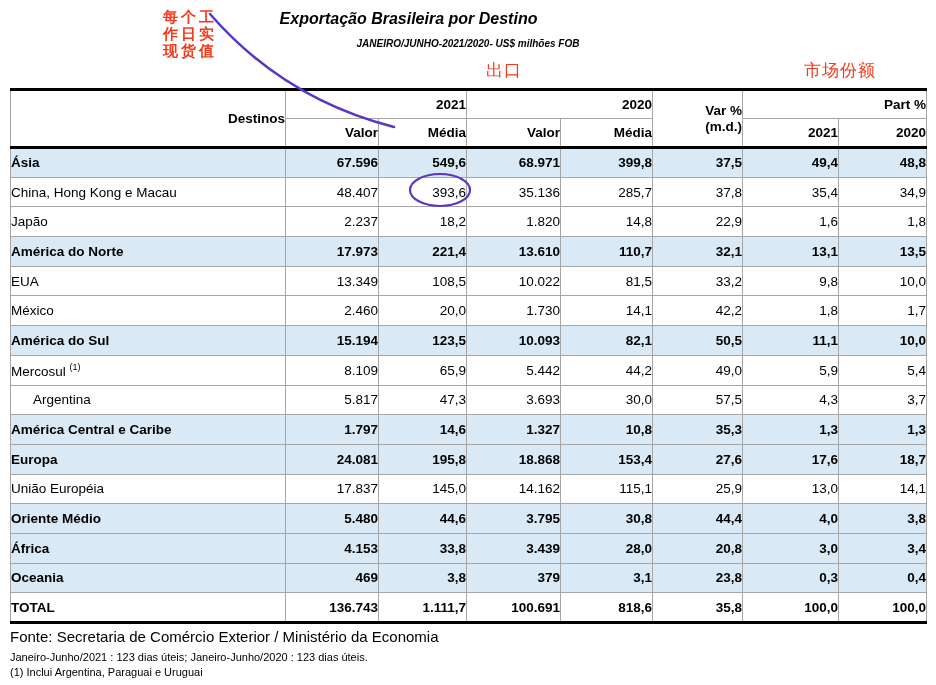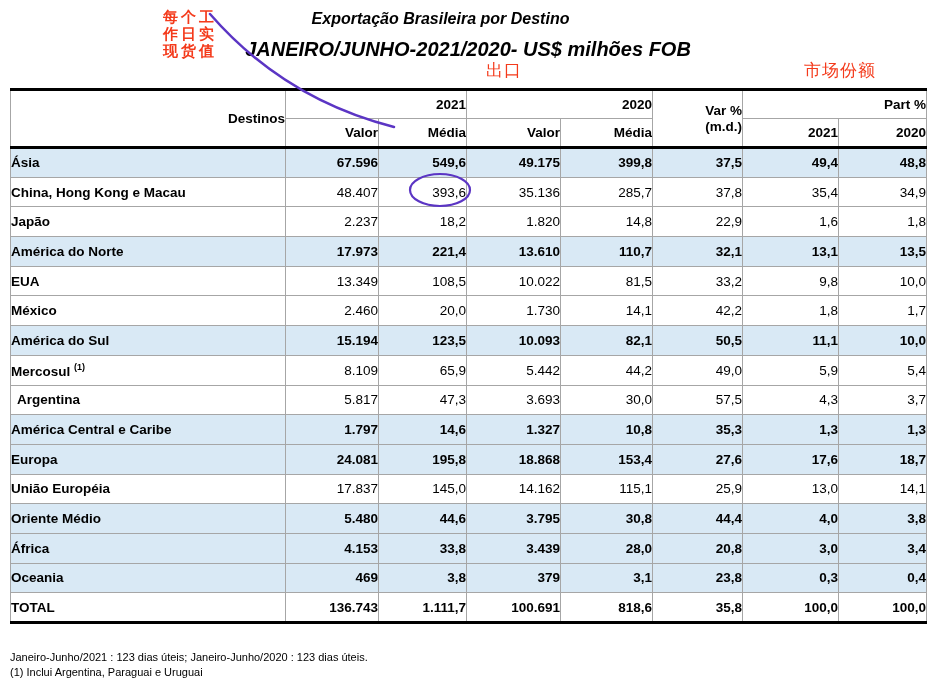--- a/index.html
+++ b/index.html
@@ -4,25 +4,25 @@
 <style>
   html,body { margin:0; padding:0; background:#fff; }
   .page {
     position:relative; width:936px; height:685px; background:#fff;
     font-family:"Liberation Sans", sans-serif; color:#000; overflow:hidden;
   }
 
   
   .title {
     position:absolute; top:10px; left:0; width:817px; text-align:center;
-    font-size:16px; font-weight:bold; font-style:italic;margin-left:32px;
+    font-size:16px; font-weight:bold; font-style:italic;
   }
   .subtitle {
     position:absolute; top:38px; left:0; width:936px; text-align:center;
-    font-size:20px; font-weight:bold; font-style:italic;
+    font-size:10px; font-weight:bold; font-style:italic;
   }
 
   
   .cn-note {
     position:absolute; left:163px; top:8px; color:var(--red);
     font-weight:bold; font-size:15px; line-height:17px; letter-spacing:3px;
     white-space:pre-line;
   }
   .cn-label {
     position:absolute; color:var(--red); font-weight:normal; font-size:17px;
@@ -47,22 +47,22 @@
   table.exports th, table.exports td {
     border:1px solid #a6a6a6; font-size:13.5px; padding:0 0;
     overflow:hidden; white-space:nowrap;
   }
   thead tr { height:29px; }
   tbody tr { height:29.7px; }
   thead th { font-weight:bold; text-align:right; background:#fff; }
   .var-cell div { line-height:16px; }
   tbody tr:first-child td { border-top:3px solid #000; }
 
-  td.dest { text-align:left; padding-left:7px;font-weight:bold; }
-  td.dest.indent { padding-left:6px; }
+  td.dest { text-align:left; padding-left:7px; }
+  td.dest.indent { padding-left:22px; }
   td.num { text-align:right; padding-right:12px; }
   tr.hl td { background:var(--hl); }
   tr.b td { font-weight:bold; }
   sup { font-size:9px; }
 
   
   .source   { position:absolute; left:10px; top:628px; font-size:15px; }
   .footnote1{ position:absolute; left:10px; top:651px; font-size:11px; }
   .footnote2{ position:absolute; left:10px; top:666px; font-size:11px; }
 </style>
@@ -110,21 +110,21 @@
         <th>Média</th>
         <th>2021</th>
         <th>2020</th>
       </tr>
     </thead>
     <tbody>
         <tr class="hl b">
           <td class="dest">Ásia</td>
           <td class="num">67.596</td>
           <td class="num">549,6</td>
-          <td class="num">49.175</td>
+          <td class="num">68.971</td>
           <td class="num">399,8</td>
           <td class="num">37,5</td>
           <td class="num">49,4</td>
           <td class="num">48,8</td>
         </tr>
         <tr>
           <td class="dest">China, Hong Kong e Macau</td>
           <td class="num">48.407</td>
           <td class="num">393,6</td>
           <td class="num">35.136</td>
@@ -274,16 +274,17 @@
           <td class="num">100,0</td>
         </tr>
       </tbody>
   </table>
 
   <svg class="overlay" viewBox="0 0 936 685">
     <path d="M 210,14 Q 284,99 394,127" stroke-width="2.5" stroke-linecap="round"></path>
     <ellipse cx="440" cy="190" rx="30" ry="16" stroke-width="2.2"></ellipse>
   </svg>
 
+  <div class="source">Fonte: Secretaria de Comércio Exterior / Ministério da Economia</div>
   <div class="footnote1">Janeiro-Junho/2021 : 123 dias úteis; Janeiro-Junho/2020 : 123 dias úteis.</div>
   <div class="footnote2">(1) Inclui Argentina, Paraguai e Uruguai</div>
 
 </div>
 
 </body></html>

